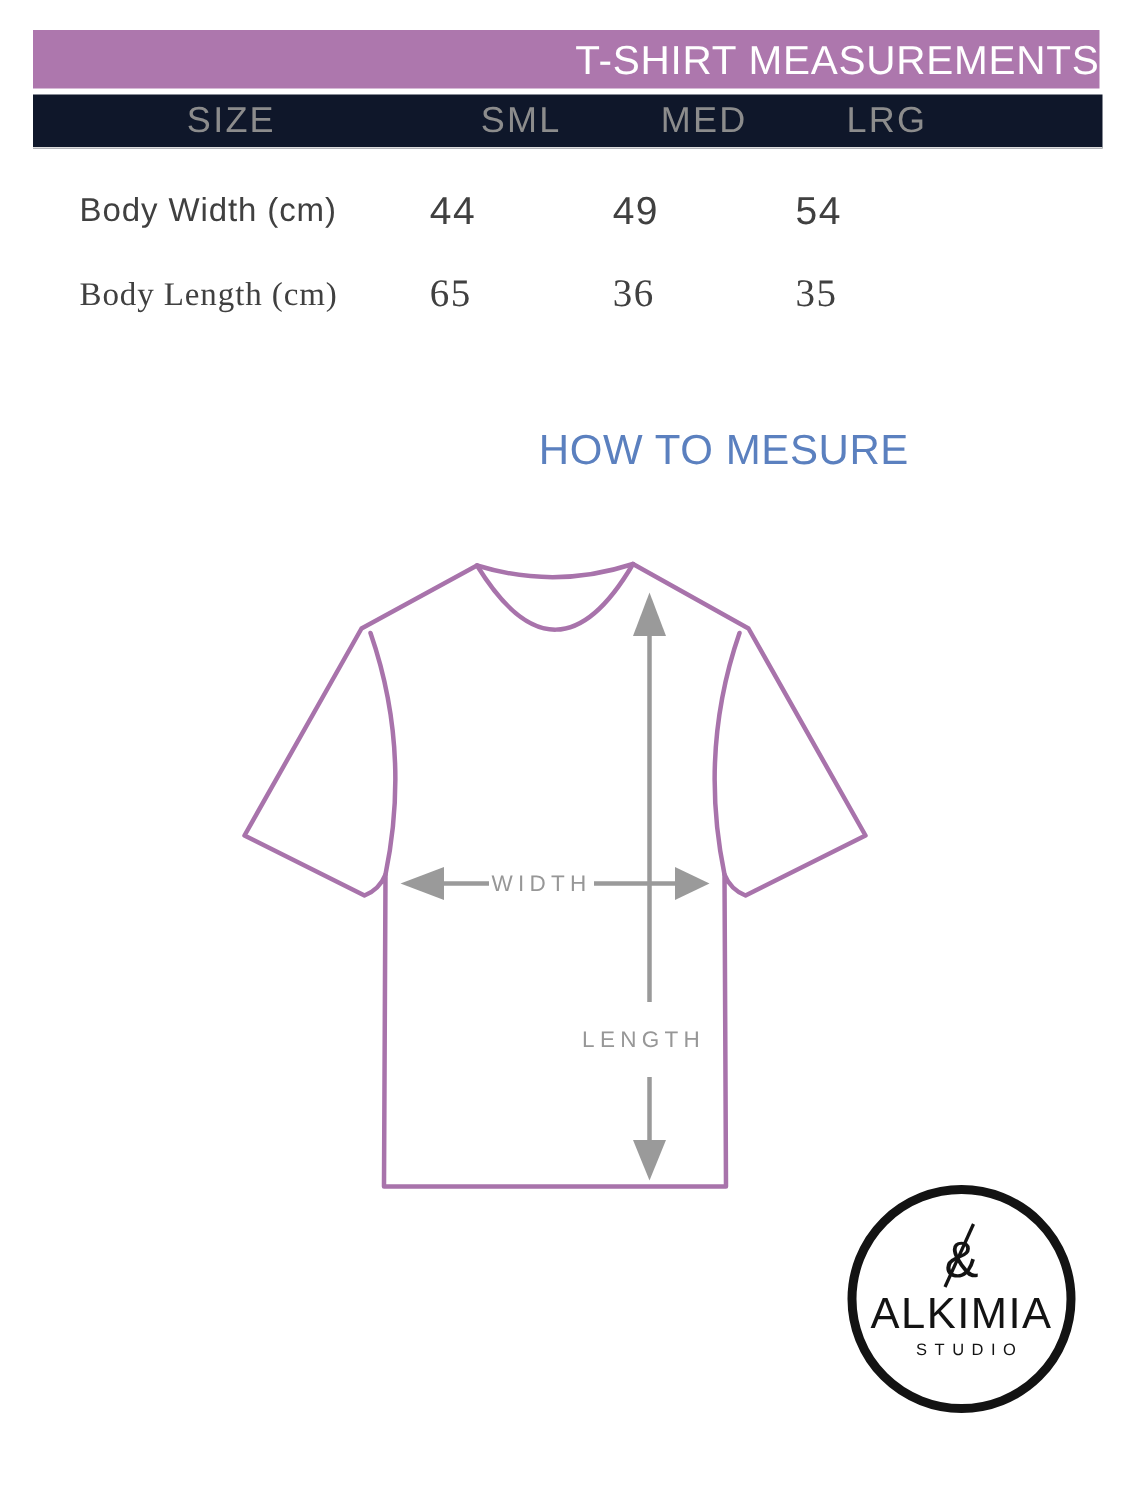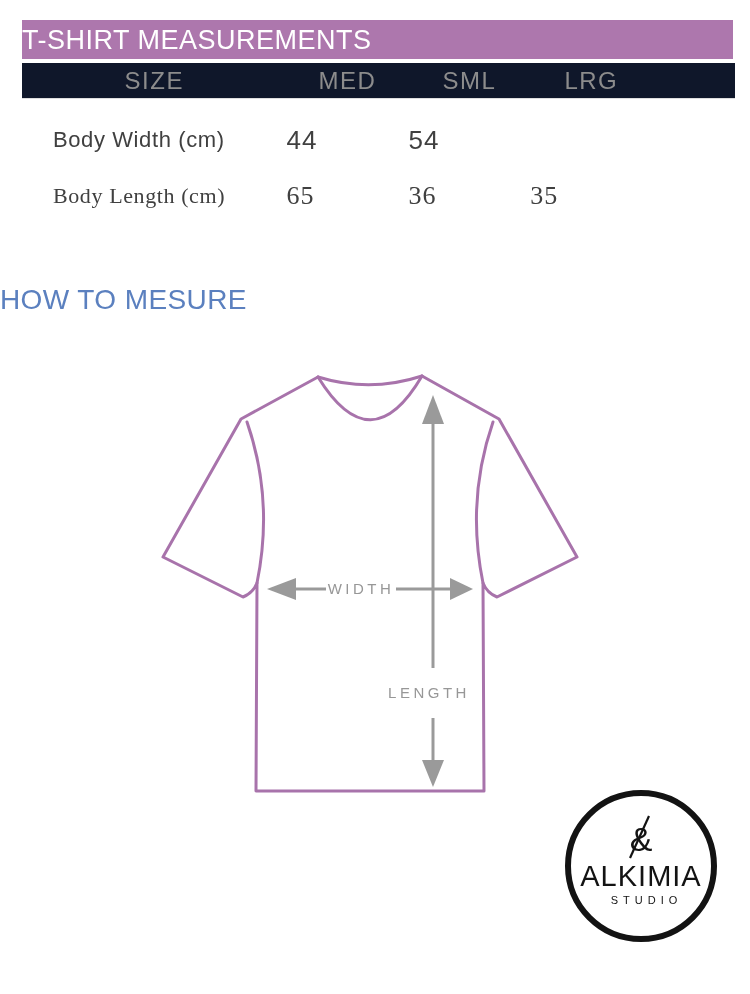--- a/index.html
+++ b/index.html
@@ -5,21 +5,21 @@
   html,body { margin:0; padding:0; }
   body {
     width:750px; height:994px; background:#ffffff; position:relative;
     font-family:"Liberation Sans", sans-serif; overflow:hidden;
     -webkit-font-smoothing:antialiased;
   }
 
   
   .purple-band {
     position:absolute; left:22px; top:20px; width:711px; height:39px;
-    background:#ad77ad; color:#ffffff; text-align:left;
+    background:#ad77ad; color:#ffffff; text-align:right;
     font-size:27px; line-height:40px; letter-spacing:0.5px; font-weight:400;
   }
   .size-header {
     position:absolute; left:22px; top:63px; width:713px; height:35px;
     background:#0f172a; display:grid;
     grid-template-columns:37.1% 17.1% 17.1% 17.1% 1fr;
     align-items:center; color:#8c8c8c; font-size:24px; letter-spacing:1.5px;
     border-bottom:1px solid #dedede;
   }
   .size-header .hc { text-align:center; }
@@ -27,21 +27,21 @@
     position:absolute; left:22px; width:713px; height:40px; display:grid;
     grid-template-columns:37.1% 17.1% 17.1% 17.1% 1fr;
     align-items:center; color:#404040;
   }
   #row1 { top:120px; } #row2 { top:176px;font-family:Liberation Serif, serif; }
   .trow .lbl { padding-left:31px; font-size:22px; letter-spacing:0.6px; }
   .trow .val { text-align:left; font-size:26px; letter-spacing:1px; }
 
   
   .howto {
-    position:absolute; left:0; top:284px; width:606px; text-align:left;
+    position:absolute; left:0; top:284px; width:606px; text-align:right;
     color:#5b80bf; font-size:28px; letter-spacing:0.4px; font-weight:400;
   }
 
   
   .diagram { position:absolute; left:0; top:350px; }
   .shirt-stroke { fill:none; stroke:#a873ab; stroke-width:3; stroke-linejoin:round; stroke-linecap:round; }
   .arrow-line { stroke:#9a9a9a; stroke-width:3; }
   .arrow-head { fill:#9a9a9a; }
   .arrow-text { fill:#979797; font-size:15px; letter-spacing:3.5px; font-weight:500; font-family:"Liberation Sans",sans-serif; }
 
@@ -57,29 +57,30 @@
   .logo .brand-sub  { font-size:11px; letter-spacing:5px; margin-left:11px; margin-top:4px; line-height:1; }
   .amp-text { font-size:34px; font-weight:300; font-family:"Liberation Sans",sans-serif; fill:#131313; }
 </style>
 </head>
 <body>
 
 <div class="purple-band">T-SHIRT MEASUREMENTS</div>
 
 <div class="size-header">
   <div class="hc">SIZE</div>
+  <div class="hc">SML</div>
   <div class="hc">MED</div>
-  <div class="hc">SML</div>
   <div class="hc">LRG</div>
   <div></div>
 </div>
 
 <div class="trow" id="row1">
   <div class="lbl">Body Width (cm)</div>
   <div class="val">44</div>
+  <div class="val">49</div>
   <div class="val">54</div>
   <div></div>
 </div>
 
 <div class="trow" id="row2">
   <div class="lbl">Body Length (cm)</div>
   <div class="val">65</div>
   <div class="val">36</div>
   <div class="val">35</div>
   <div></div>

